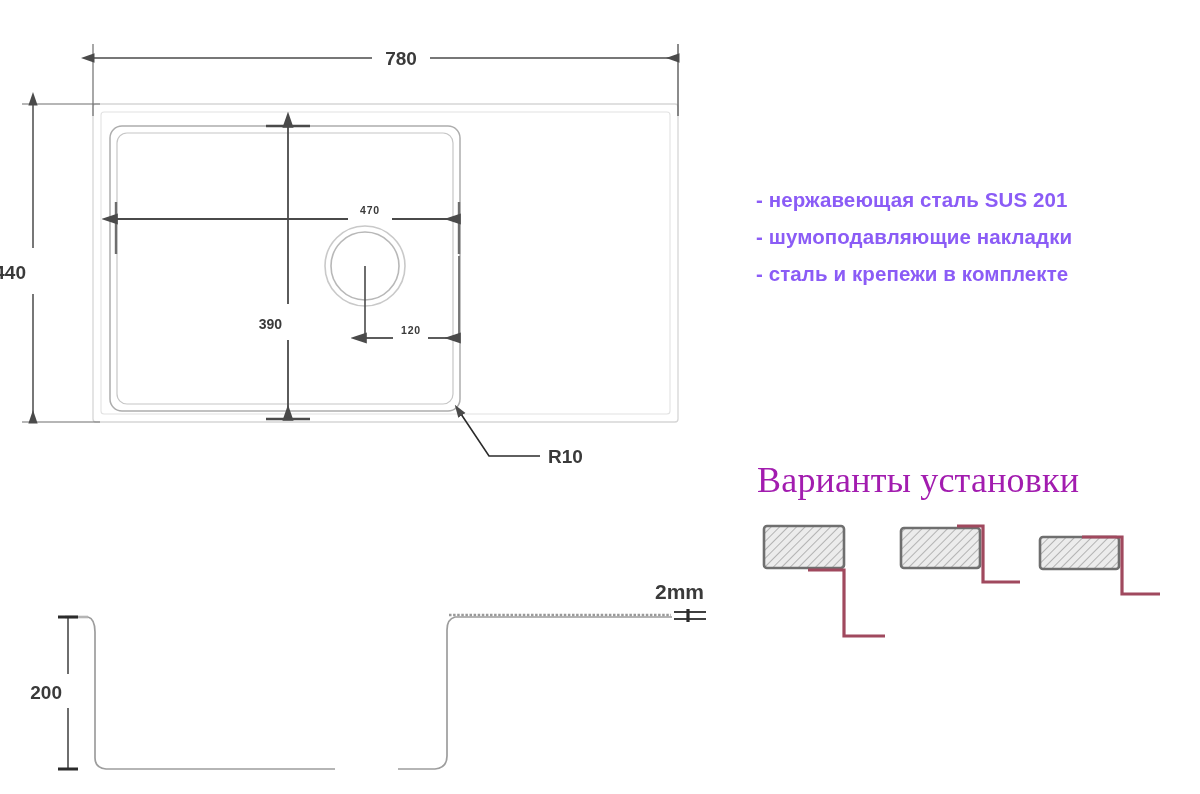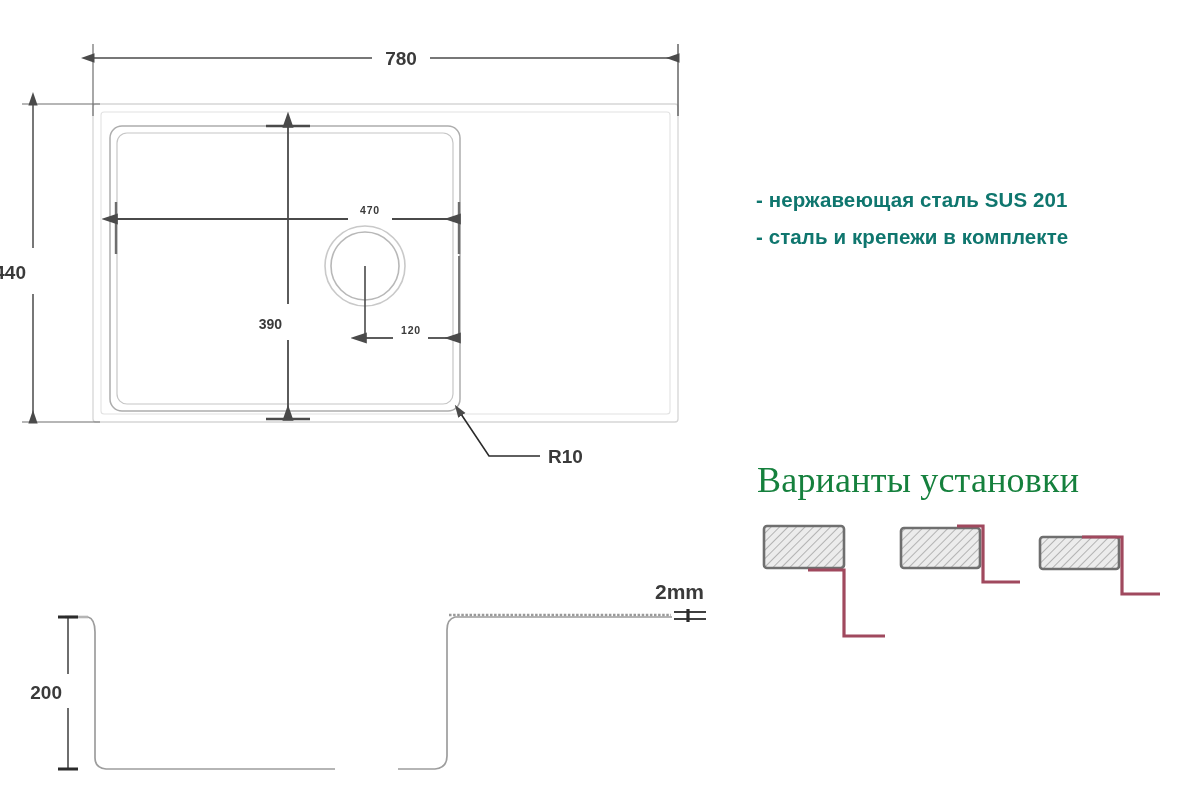--- a/index.html
+++ b/index.html
@@ -32,33 +32,33 @@
   .feature-list {
     position: absolute;
     left: 756px;
     top: 165px;
     width: 440px;
   }
   .feature-item {
     font-family: "Liberation Sans", sans-serif;
     font-size: 20.5px;
     font-weight: 700;
-    color: #0f766e;
+    color: #8b5cf6;
     line-height: 37px;
     white-space: nowrap;
     letter-spacing: 0.1px;
   }
   .install-heading {
     position: absolute;
     left: 757px;
     top: 443px;
     font-family: "Liberation Serif", serif;
     font-size: 36px;
     font-weight: 400;
-    color: #15803d;
+    color: #a21caf;
     letter-spacing: 0.2px;
     white-space: nowrap;
   }
   
   .dim-text {
     font-family: "Liberation Sans", sans-serif;
     fill: #3a3a3a;
   }
   .dim-big { font-size: 19px; font-weight: 700; }
   .dim-mid { font-size: 14px; font-weight: 700; }
@@ -167,18 +167,19 @@
     </g>
 
     <g>
       <rect x="1040" y="521" width="79" height="32" rx="3" fill="url(#hatch45)" stroke="#6f6f6f" stroke-width="2.6"></rect>
       <path d="M1082,521 L1122,521 L1122,578 L1160,578" fill="none" stroke="#a0495e" stroke-width="3.2"></path>
     </g>
   </svg>
 
   <div class="feature-list">
     <div class="feature-item">- нержавеющая сталь SUS 201</div>
+    <div class="feature-item">- шумоподавляющие накладки</div>
     <div class="feature-item">- сталь и крепежи в комплекте</div>
   </div>
 
   <div class="install-heading">Варианты установки</div>
 
 </div>
 
 </body></html>

